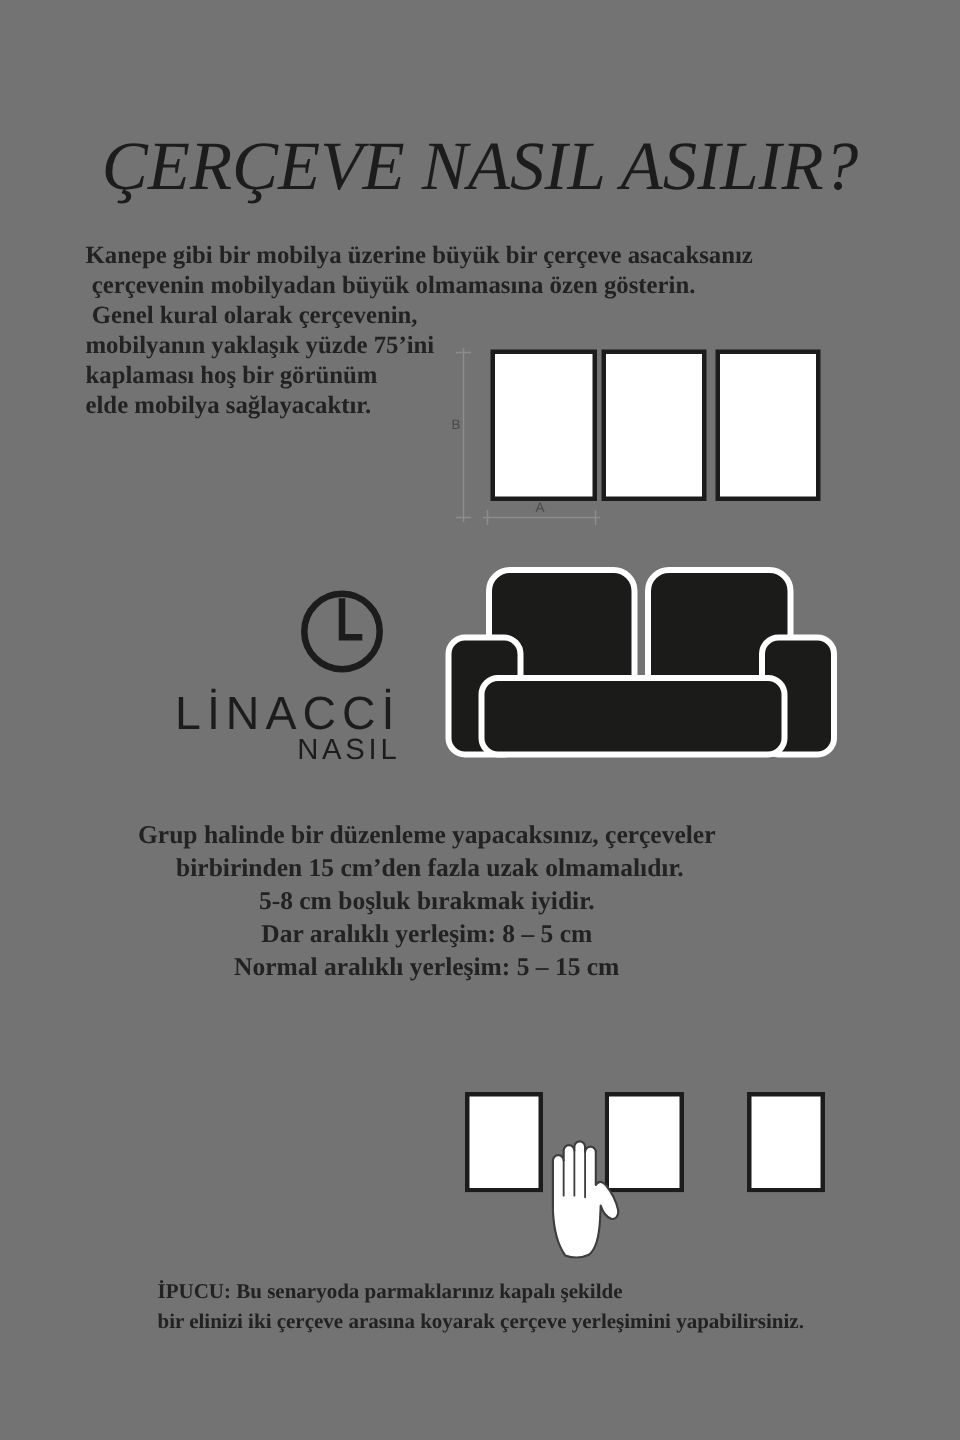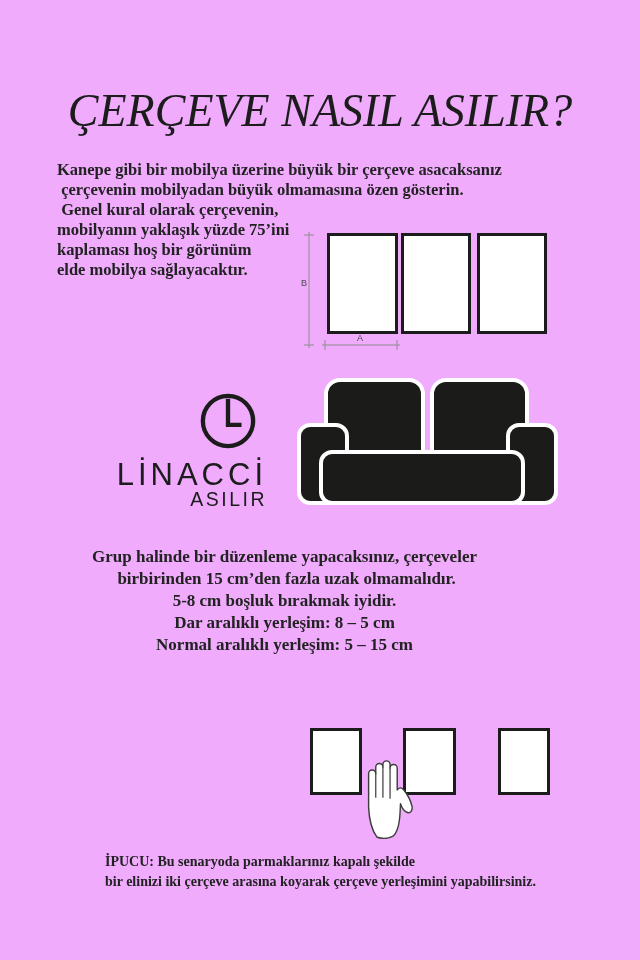--- a/index.html
+++ b/index.html
@@ -1,19 +1,19 @@
 <!DOCTYPE html>
 <html><head>
 <meta charset="utf-8">
 <style>
   html,body{margin:0;padding:0;background:#e9e9e9;}
   .page{
     position:relative;
     width:640px;height:960px;
-    background:#f0abfc;
+    background:#737373;
     margin:0 auto;
     overflow:hidden;
     font-family:"Liberation Serif", serif;
     color:#1f1f1f;
   }
   .title{
     position:absolute;
     left:0; top:84px; width:640px;
     text-align:center;
     font-style:italic;
@@ -111,21 +111,21 @@
   </div>
 
   <div class="logo">
     <div class="clock">
       <svg width="58" height="58" viewBox="0 0 60 60">
         <circle cx="30" cy="30" r="26" fill="none" stroke="#1c1c1c" stroke-width="4.5"></circle>
         <path d="M 30 7 L 30 34 L 44 34" fill="none" stroke="#1c1c1c" stroke-width="4.5" stroke-linejoin="miter"></path>
       </svg>
     </div>
     <div class="logo-name">LİNACCİ</div>
-    <div class="logo-sub">ASILIR</div>
+    <div class="logo-sub">NASIL</div>
   </div>
 
   <div class="sofa">
     <svg width="275" height="135" viewBox="0 0 275 135">
       <rect x="36" y="8" width="97" height="88" rx="14" fill="#1b1b1a" stroke="#ffffff" stroke-width="4"></rect>
       <rect x="142" y="8" width="95" height="88" rx="14" fill="#1b1b1a" stroke="#ffffff" stroke-width="4"></rect>
       <rect x="9" y="53" width="48" height="78" rx="11" fill="#1b1b1a" stroke="#ffffff" stroke-width="4"></rect>
       <rect x="218" y="53" width="48" height="78" rx="11" fill="#1b1b1a" stroke="#ffffff" stroke-width="4"></rect>
       <rect x="31" y="80" width="202" height="51" rx="11" fill="#1b1b1a" stroke="#ffffff" stroke-width="4"></rect>
     </svg>

